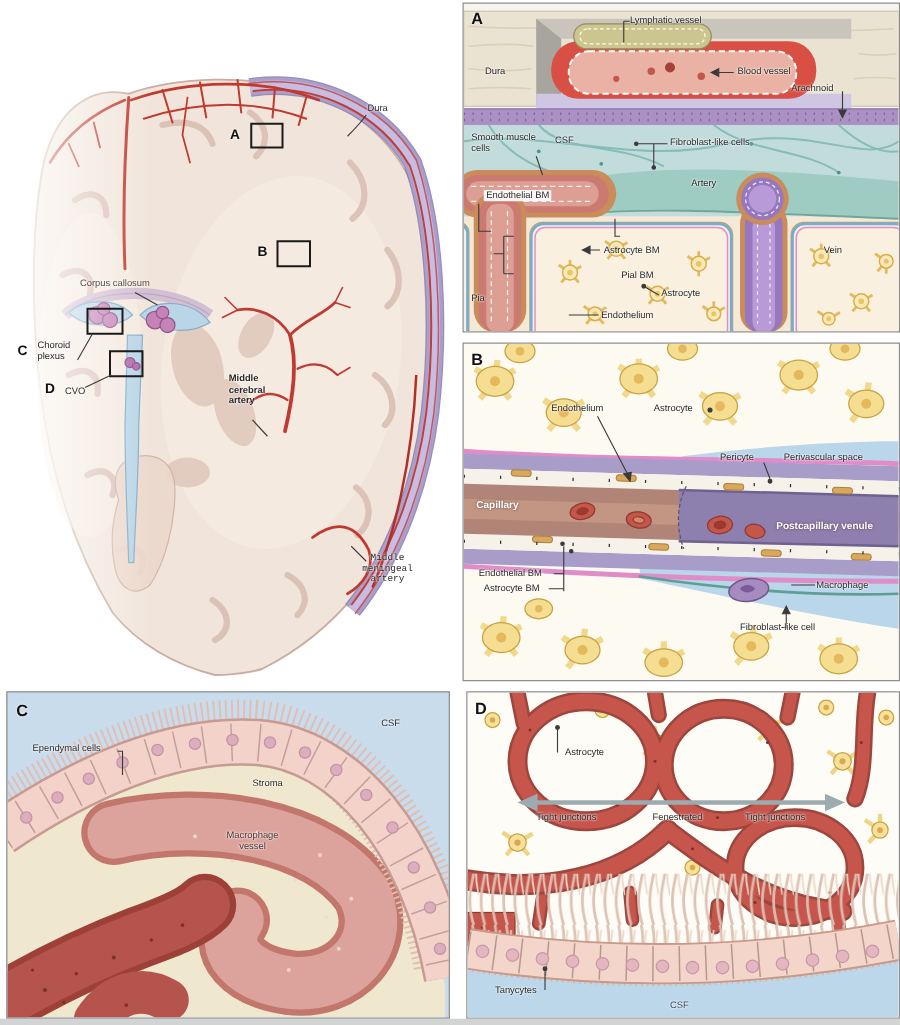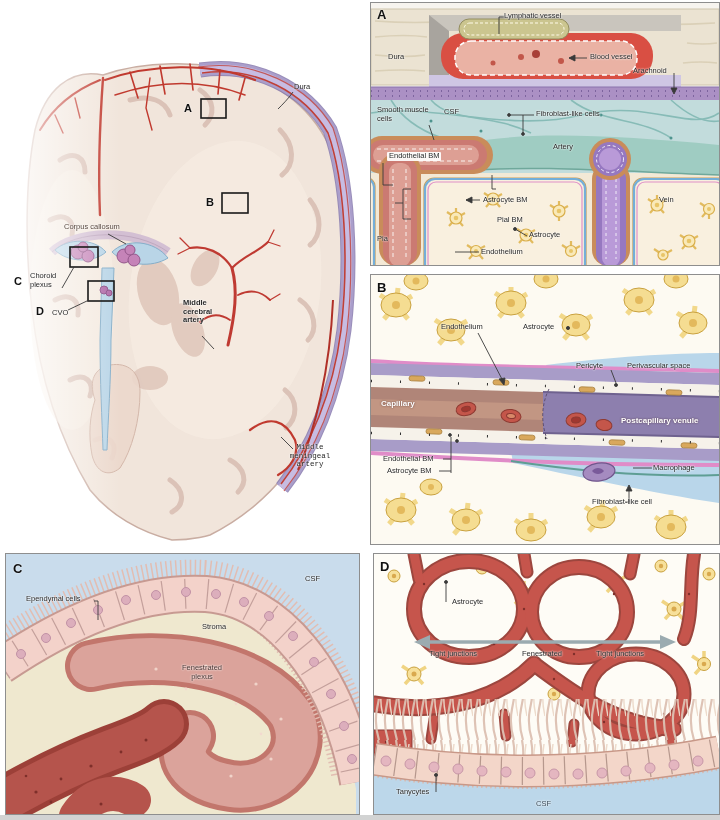--- a/index.html
+++ b/index.html
@@ -530,21 +530,21 @@
       </g>
 
       <g fill="none" stroke="#3a3a3a" stroke-width="0.9">
         <path d="M88,47 h4 v19"></path>
       </g>
     </svg>
     <div class="mk" style="left:7px;top:8px;">C</div>
     <div class="lbl" style="left:20px;top:41px;">Ependymal cells</div>
     <div class="lbl" style="left:299px;top:21px;">CSF</div>
     <div class="lbl" style="left:181px;top:69px;margin-left:15px;">Stroma</div>
-    <div class="lbl wrap ctr" style="left:168px;top:110px;width:56px;color:#4a3330;">Fenestrated plexus</div>
+    <div class="lbl wrap ctr" style="left:168px;top:110px;width:56px;color:#4a3330;">Macrophage vessel</div>
   </div>
 
   <div class="panel" style="left:373px;top:553px;width:345px;height:260px;">
     <svg width="345" height="260" viewBox="0 0 345 260">
       <defs>
         <pattern id="fring" width="9" height="62" patternUnits="userSpaceOnUse">
           <path d="M4,0 q3,15 -1,31 q-3,15 2,31" fill="none" stroke="#dcc0b2" stroke-width="2.2"></path>
           <path d="M8,4 q-3,18 1,34" fill="none" stroke="#ecd9c9" stroke-width="1.5"></path>
         </pattern>
       </defs>

